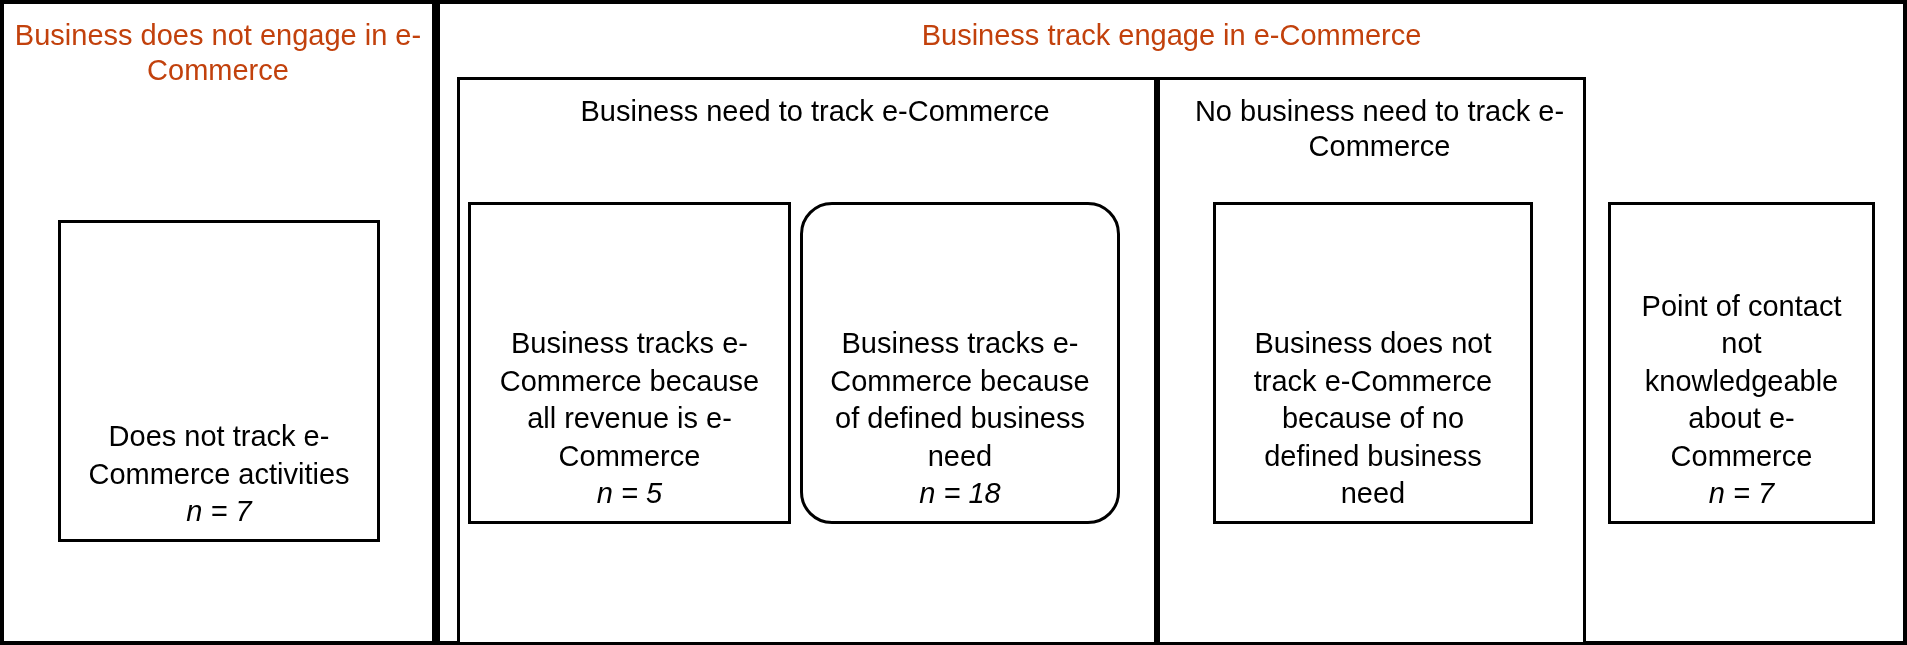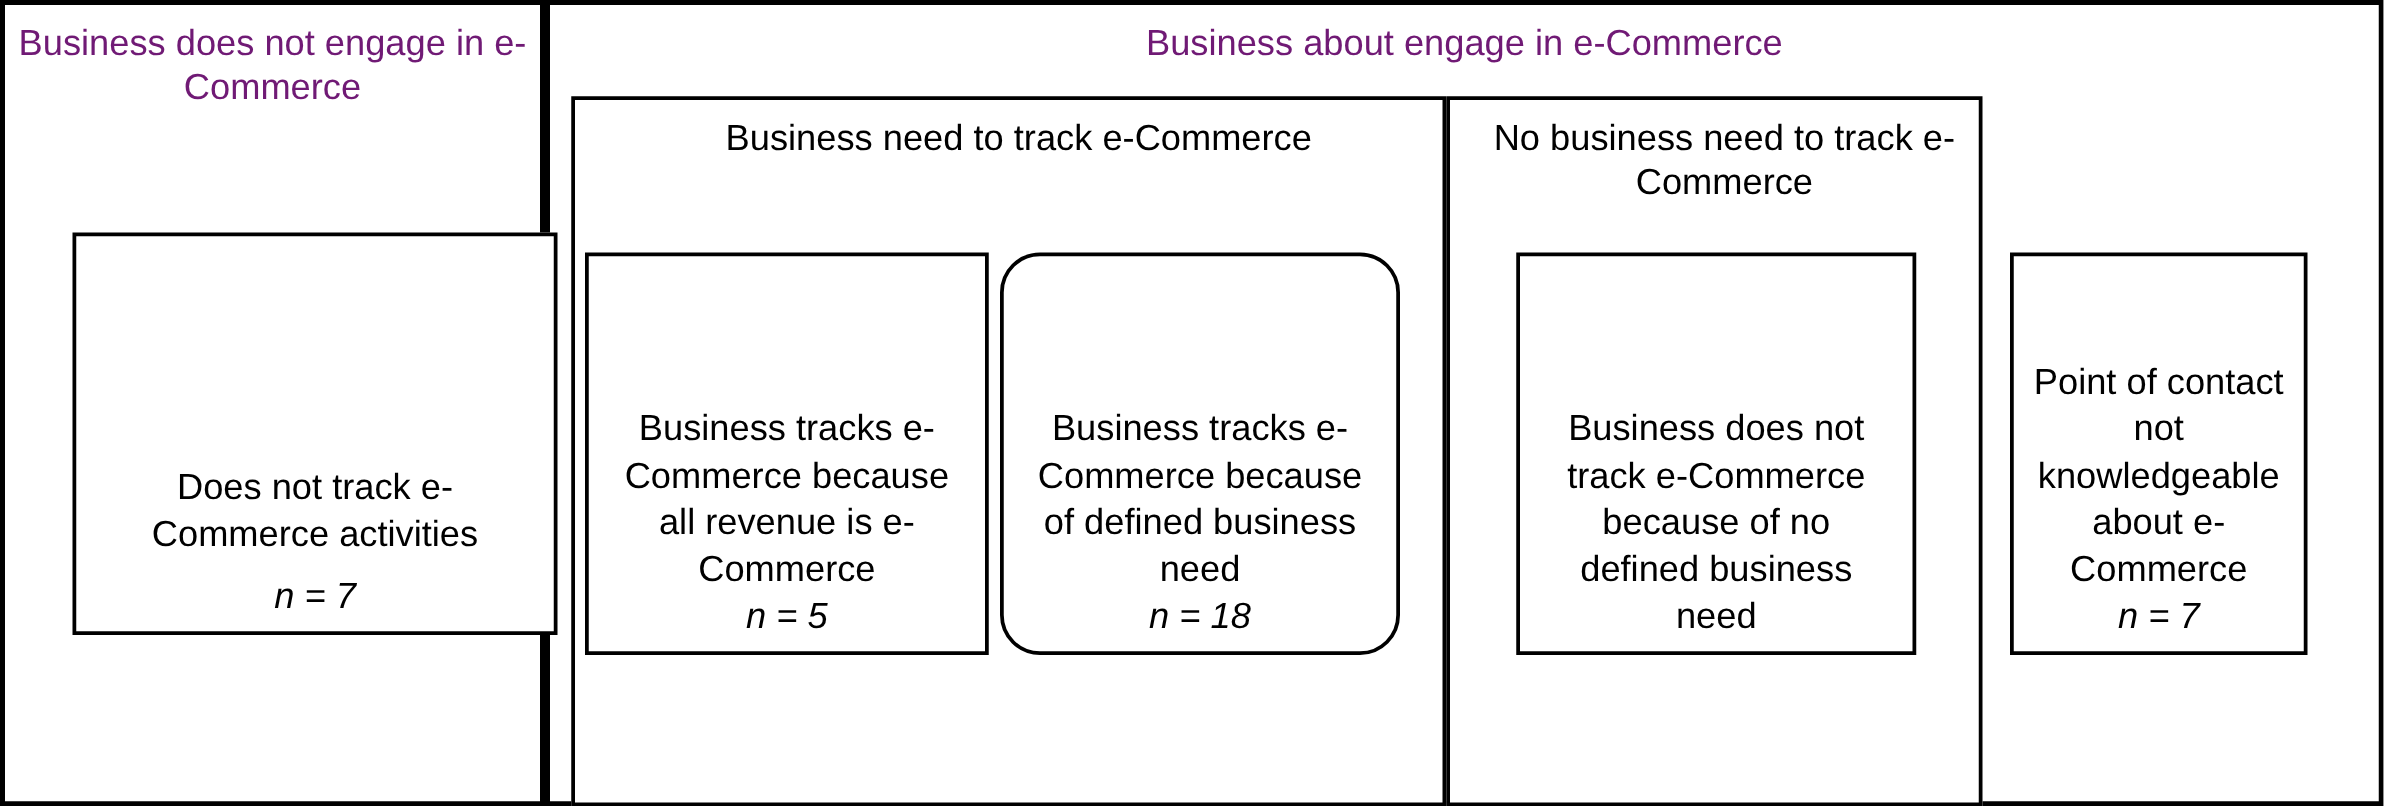--- a/index.html
+++ b/index.html
@@ -40,21 +40,21 @@
     height: 645px;
   }
 
   .panel-title {
     position: absolute;
     left: 0;
     right: 0;
     text-align: center;
     font-size: 29px;
     line-height: 1.22;
-    color: #701a75;
+    color: #c2410c;
     padding: 0 10px;
     box-sizing: border-box;
   }
   #panel-no-engage .panel-title { top: 14px; }
   #panel-engage   .panel-title { top: 14px; }
 
   
   .subpanel {
     position: absolute;
     background: #ffffff;
@@ -107,37 +107,37 @@
   }
   .leaf-n {
     text-align: center;
     font-style: italic;
     font-size: 29px;
     line-height: 1.295;
     width: 100%;
   }
 
   
-  #leaf-does-not-track      { left: 58px;   top: 186px; width: 388px; height: 322px; gap: 12px; }
+  #leaf-does-not-track      { left: 58px;   top: 220px; width: 322px; height: 322px; }
   #leaf-tracks-all-revenue  { left: 468px;  top: 202px; width: 323px; height: 322px; }
   #leaf-tracks-defined-need { left: 800px;  top: 202px; width: 320px; height: 322px; border-radius: 32px; }
   #leaf-no-defined-need     { left: 1213px; top: 202px; width: 320px; height: 322px; }
-  #leaf-poc-not-knowledge   { left: 1608px; top: 202px; width: 238px; height: 322px; }
+  #leaf-poc-not-knowledge   { left: 1608px; top: 202px; width: 267px; height: 322px; }
 </style>
 </head>
 <body>
 
 <div id="canvas">
 
   <div class="panel" id="panel-no-engage">
     <div class="panel-title">Business does not engage in e-Commerce</div>
   </div>
 
   <div class="panel" id="panel-engage">
-    <div class="panel-title">Business about engage in e-Commerce</div>
+    <div class="panel-title">Business track engage in e-Commerce</div>
 
     <div class="subpanel" id="subpanel-need">
       <div class="subpanel-title">Business need to track e-Commerce</div>
     </div>
 
     <div class="subpanel" id="subpanel-noneed">
       <div class="subpanel-title">No business need to track e-Commerce</div>
     </div>
   </div>
 

